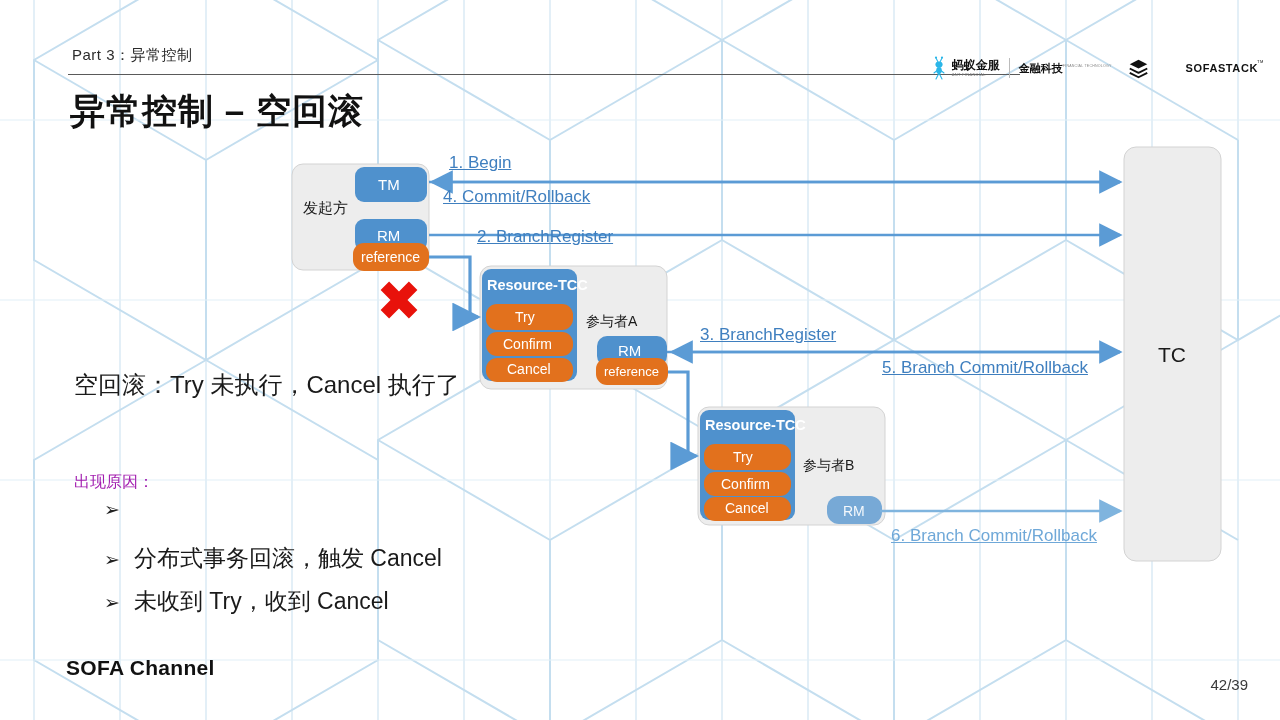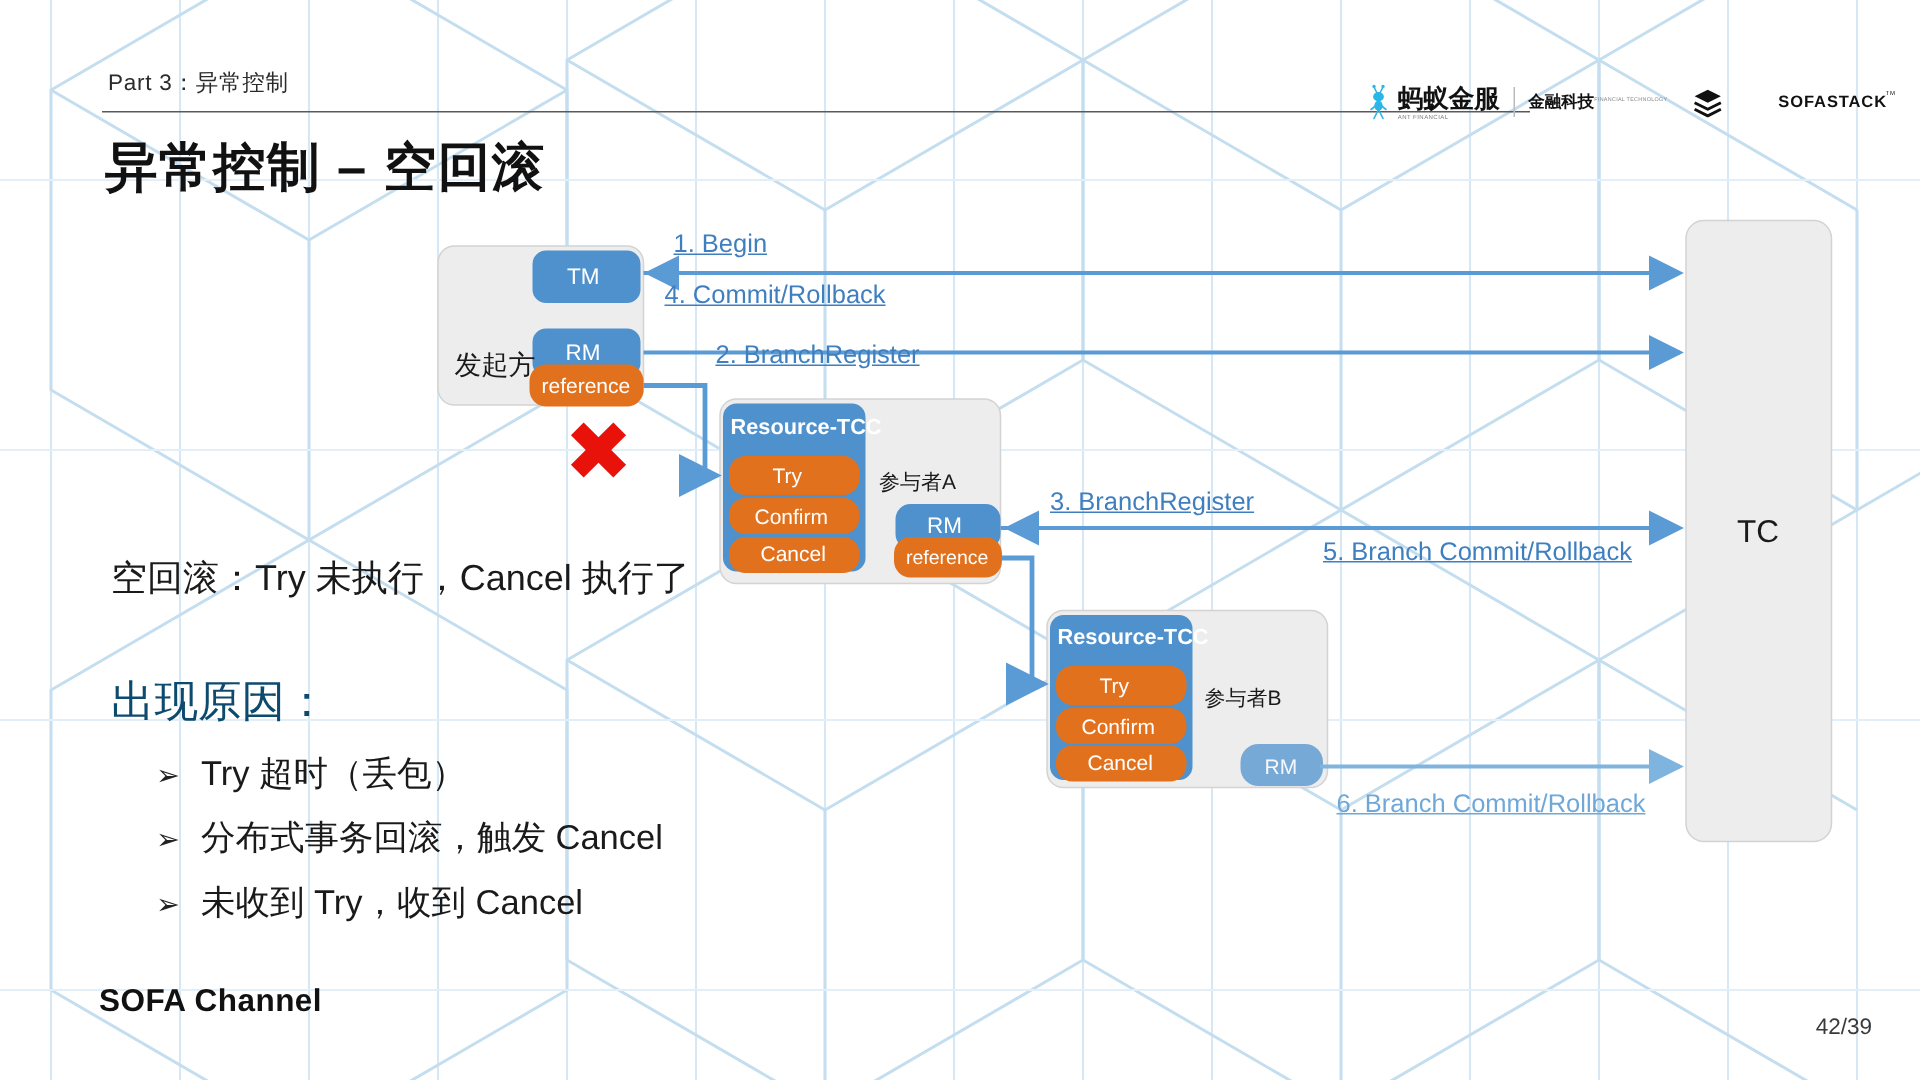--- a/index.html
+++ b/index.html
@@ -31,39 +31,39 @@
   }
 
   
   .logos{
     position:absolute;right:22px;top:52px;height:32px;
     display:flex;align-items:center;gap:9px;z-index:6;
   }
   .logo-ant{display:flex;align-items:center;gap:4px;}
   .ant-mark{width:18px;height:26px;flex:0 0 auto;}
   .ant-txt{display:flex;flex-direction:column;line-height:1;}
-  .ant-cn{font-size:17px;font-weight:bold;color:#111;letter-spacing:0px;}
+  .ant-cn{font-size:12px;font-weight:bold;color:#111;letter-spacing:0px;}
   .ant-en{font-size:4px;color:#777;letter-spacing:.3px;margin-top:2px;}
   .logo-div{width:1px;height:20px;background:#bbb;}
   .logo-fin{display:flex;flex-direction:row;line-height:1;}
   .fin-cn{font-size:11px;font-weight:bold;color:#111;}
   .fin-en{font-size:3.6px;color:#888;letter-spacing:.2px;margin-top:2px;}
   .logo-sofa{display:flex;align-items:center;gap:5px;margin-left:7px;}
   .sofa-mark{width:21px;height:21px;flex:0 0 auto;}
   .sofa-txt{font-size:11px;font-weight:bold;color:#111;letter-spacing:.6px;position:relative;margin-left:32px;}
   .sofa-tm{position:absolute;top:-3px;right:-6px;font-size:4px;font-weight:normal;}
 
   
   .lead{
     position:absolute;left:74px;top:369px;
     font-size:24px;color:#1a1a1a;white-space:nowrap;z-index:6;
   }
   .reason{
-    position:absolute;left:74px;top:448px;
-    font-size:29px;color:#0c4a6e;white-space:nowrap;z-index:6;
+    position:absolute;left:74px;top:472px;
+    font-size:16px;color:#a21caf;white-space:nowrap;z-index:6;
   }
   .bullets{
     position:absolute;left:104px;top:500px;z-index:6;
   }
   .bullet{
     display:flex;align-items:baseline;gap:14px;
     font-size:23px;color:#1a1a1a;white-space:nowrap;height:43px;
   }
   .bullet .bmark{font-size:19px;color:#222;line-height:1;}
 
@@ -240,21 +240,21 @@
 
     <path d="M667 352 L1120 352" stroke="#5B9BD5" stroke-width="2.6" fill="none" marker-end="url(#ah)"></path>
 
     <path d="M880 511 L1120 511" stroke="#7FB4DE" stroke-width="2.6" fill="none" marker-end="url(#ahf)"></path>
 
     <g transform="translate(399,300) rotate(45)">
       <path d="M-6 -20 H6 V-6 H20 V6 H6 V20 H-6 V6 H-20 V-6 H-6 Z" fill="#E8120B"></path>
     </g>
   </svg>
 
-  <div class="node-text t-dark" style="left:303px;top:199px;font-size:18px;margin-top:32px;">发起方</div>
+  <div class="node-text t-dark" style="left:303px;top:199px;font-size:15px;">发起方</div>
   <div class="node-text t-white" style="left:378px;top:176px;font-size:15px;">TM</div>
   <div class="node-text t-white" style="left:377px;top:227px;font-size:15px;">RM</div>
   <div class="node-text t-white" style="left:361px;top:249px;font-size:14px;">reference</div>
 
   <div class="node-text t-white" style="left:487px;top:277px;font-size:14.5px;font-weight:bold;">Resource-TCC</div>
   <div class="node-text t-white" style="left:515px;top:309px;font-size:14px;">Try</div>
   <div class="node-text t-white" style="left:503px;top:336px;font-size:14px;">Confirm</div>
   <div class="node-text t-white" style="left:507px;top:361px;font-size:14px;">Cancel</div>
   <div class="node-text t-dark" style="left:586px;top:313px;font-size:14px;">参与者A</div>
   <div class="node-text t-white" style="left:618px;top:342px;font-size:15px;">RM</div>
@@ -275,21 +275,20 @@
   <div class="dg-label" style="left:700px;top:325px;">3. BranchRegister</div>
   <div class="dg-label" style="left:882px;top:358px;">5. Branch Commit/Rollback</div>
   <div class="dg-label" style="left:891px;top:526px;color:#6FA8D8;">6. Branch Commit/Rollback</div>
 
   <div class="lead">空回滚：Try 未执行，Cancel 执行了</div>
   <div class="reason">出现原因：</div>
 
   <div class="bullets">
     <div class="bullet">
       <span class="bmark">➢</span>
-      <span>Try 超时（丢包）</span>
     </div>
     <div class="bullet">
       <span class="bmark">➢</span>
       <span>分布式事务回滚，触发 Cancel</span>
     </div>
     <div class="bullet">
       <span class="bmark">➢</span>
       <span>未收到 Try，收到 Cancel</span>
     </div>
   </div>

